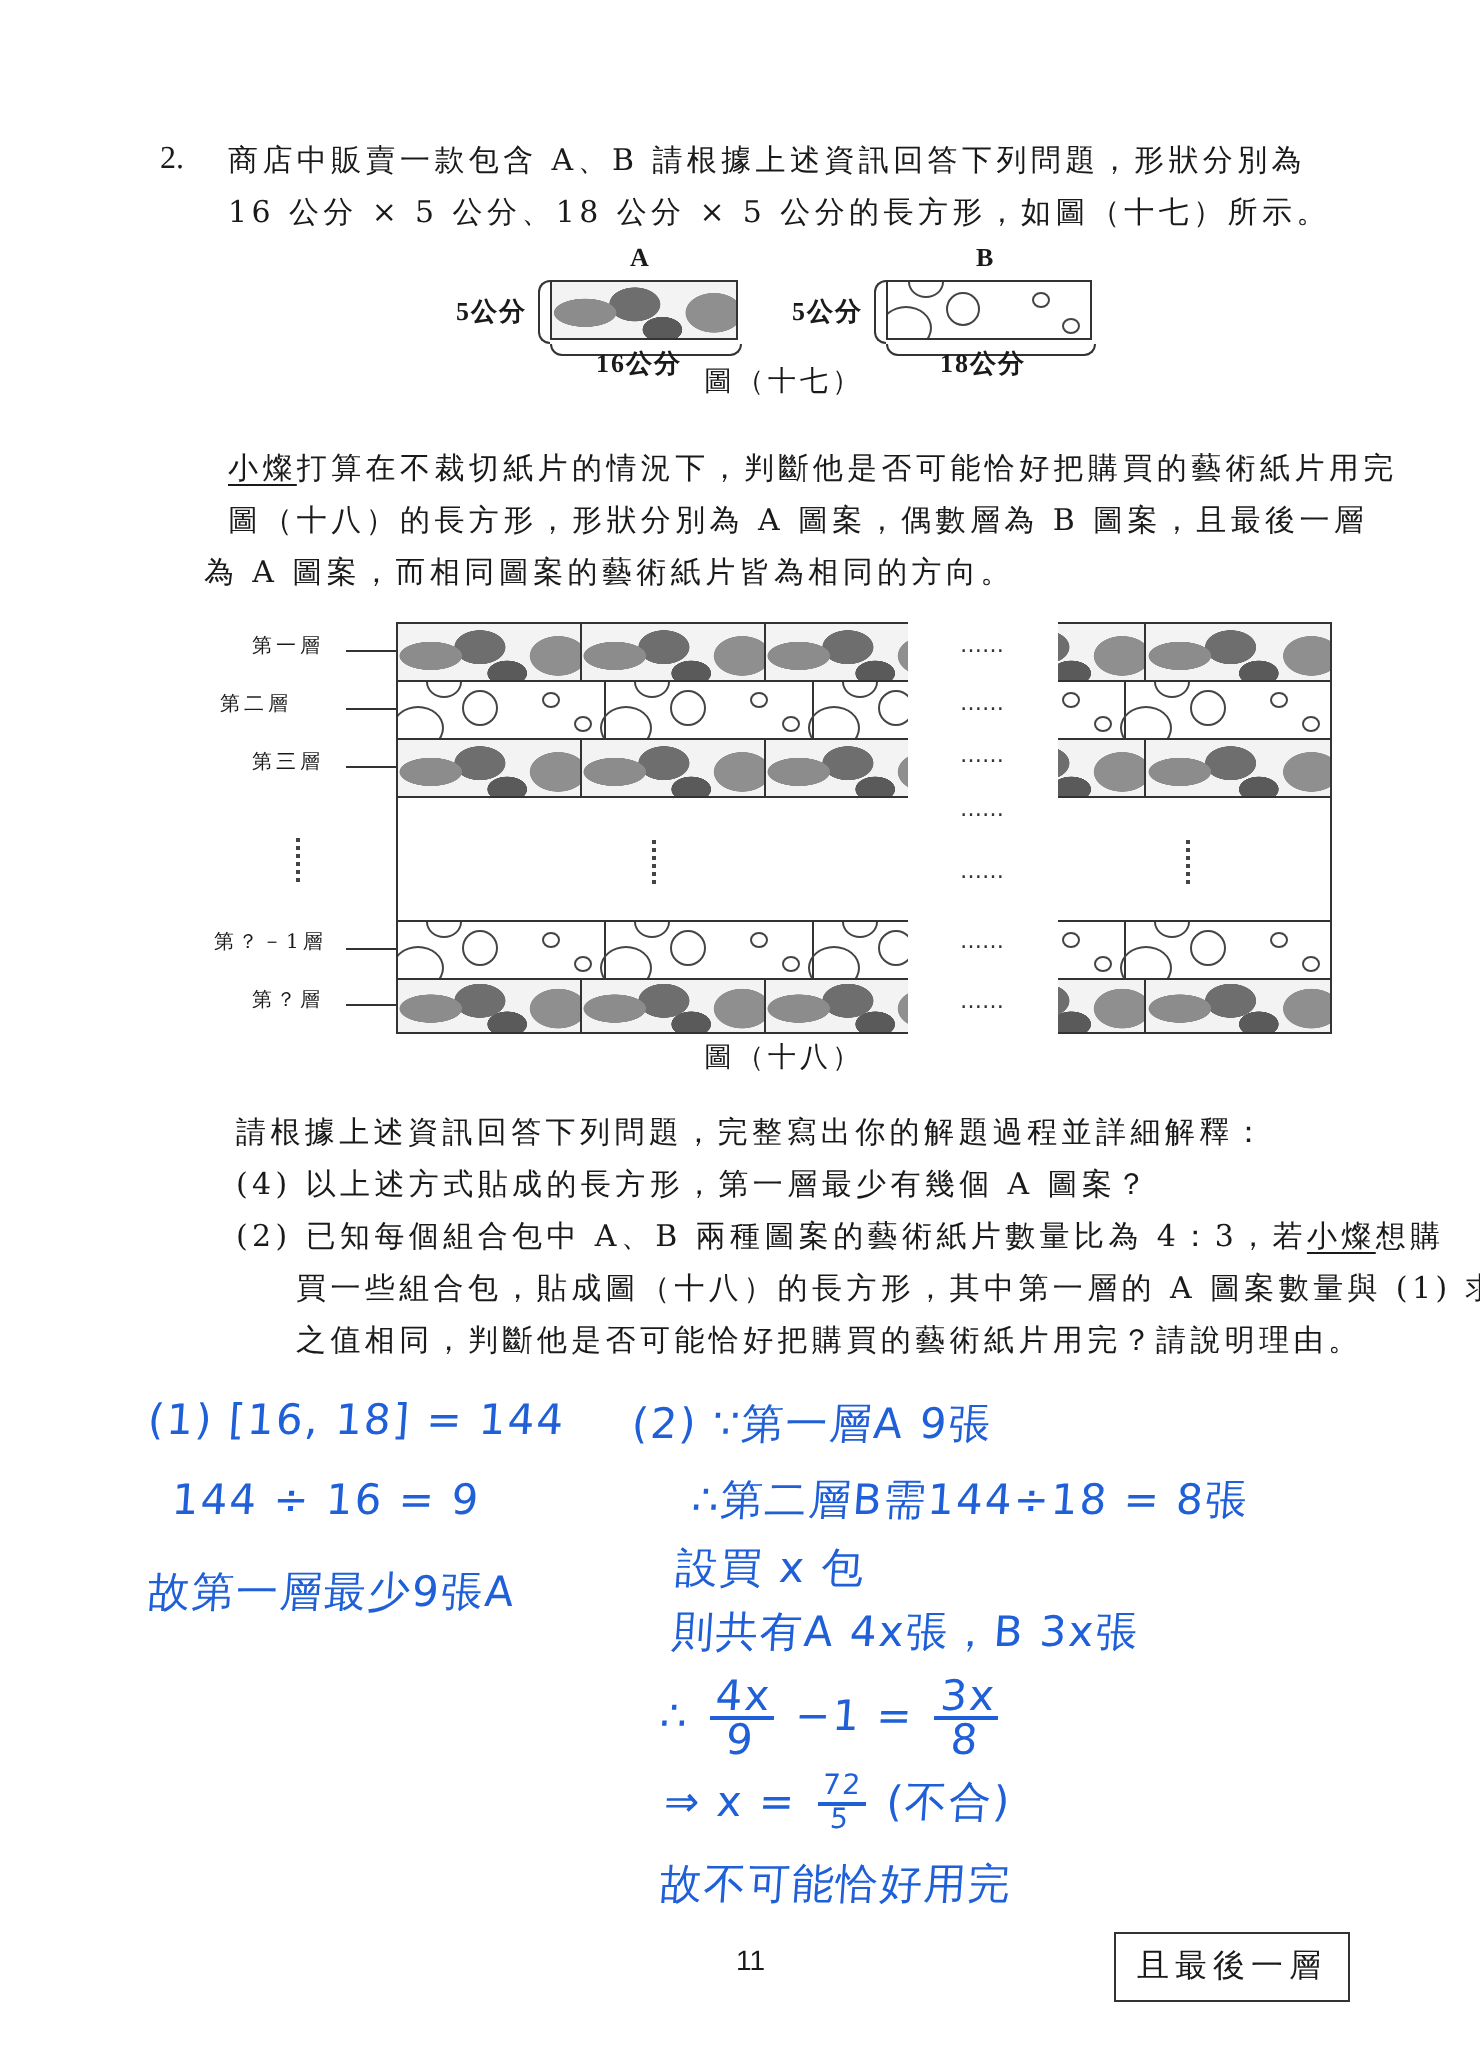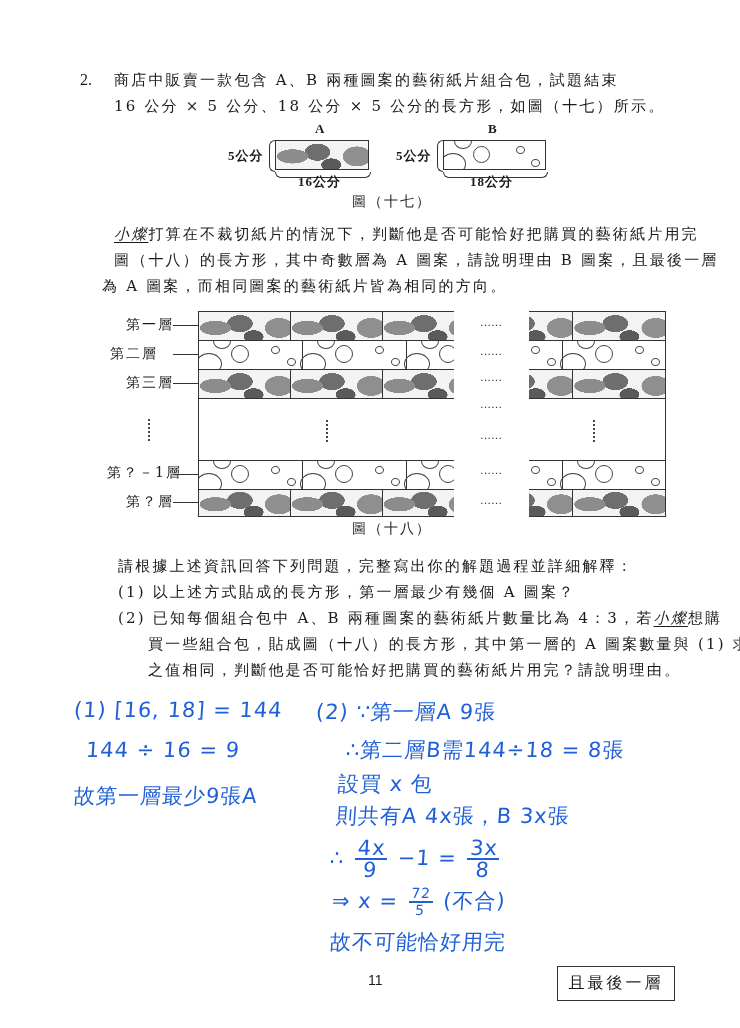--- a/index.html
+++ b/index.html
@@ -2,21 +2,21 @@
 <html><head>
 <meta charset="utf-8">
 <style>
   html, body { margin: 0; padding: 0; }
   body {
     width: 740px; height: 1028px; background: #ffffff; position: relative; overflow: hidden;
     font-family: "DejaVu Serif", "Liberation Serif", serif; color: #1a1a1a;
   }
   .line { position: absolute; font-size: 15px; letter-spacing: 2.2px; white-space: nowrap; line-height: 20px; }
   .qnum { position: absolute; left: 80px; top: 71px; font-size: 16px; font-family: "Liberation Serif", serif; }
-  .ul { text-decoration: underline; text-underline-offset: 3px; font-style: italic; }
+  .ul { text-decoration: underline; text-underline-offset: 3px; }
 
   
   .tile { position: absolute; border: 1.5px solid #333; box-sizing: border-box; overflow: hidden; background: #fff; }
   .tileA { background:
       radial-gradient(ellipse 22px 10px at 18% 55%, #8c8c8c 70%, transparent 72%),
       radial-gradient(ellipse 18px 12px at 45% 40%, #6e6e6e 70%, transparent 72%),
       radial-gradient(ellipse 14px 9px at 60% 85%, #5a5a5a 70%, transparent 72%),
       radial-gradient(ellipse 20px 14px at 88% 55%, #8f8f8f 70%, transparent 72%),
       #f3f3f3; }
   .circ { position: absolute; border: 1.3px solid #444; border-radius: 50%; box-sizing: border-box; }
@@ -26,37 +26,37 @@
   .caption { position: absolute; font-size: 14px; letter-spacing: 2px; white-space: nowrap; }
 
   
   .grid { position: absolute; left: 198px; top: 311px; width: 468px; height: 206px; border: 1.6px solid #333; box-sizing: border-box; }
   .row { position: absolute; left: 0; width: 100%; height: 29px; overflow: hidden; }
   .rowline { position: absolute; left: 0; width: 100%; height: 0; border-top: 1.6px solid #333; }
   .gt { position: absolute; top: 0; height: 29px; box-sizing: border-box; border-right: 1.6px solid #333; }
   .gap { position: absolute; left: 255px; width: 75px; top: -2px; height: 208px; background: #fff; }
   .dots-h { position: absolute; font-size: 11px; letter-spacing: 0px; color: #333; font-family: "DejaVu Sans", sans-serif; }
   .dots-v { position: absolute; width: 2px; height: 22px; border-left: 2px dotted #444; }
-  .rlabel { position: absolute; font-size: 14px; letter-spacing: 2px; white-space: nowrap; text-align: right; }
+  .rlabel { position: absolute; font-size: 10px; letter-spacing: 2px; white-space: nowrap; text-align: right; }
   .leader { position: absolute; height: 0; border-top: 1.3px solid #333; }
 
   
   .hw { position: absolute; color: #1f5fd8; font-family: "DejaVu Sans", sans-serif; font-size: 21px; white-space: nowrap; letter-spacing: 1px; transform: skewX(-4deg); }
   .frac { display: inline-block; vertical-align: middle; text-align: center; line-height: 20px; margin: 0 3px; }
   .frac span { display: block; }
   .frac .num { border-bottom: 2px solid #1f5fd8; padding: 0 2px; }
 
   .pagenum { position: absolute; left: 368px; top: 972px; font-family: "Liberation Sans", sans-serif; font-size: 14px; }
   .endbox { position: absolute; left: 557px; top: 966px; width: 118px; height: 35px; border: 1.5px solid #333; box-sizing: border-box; text-align: center; line-height: 32px; font-size: 16px; letter-spacing: 3px; }
 </style>
 </head>
 <body>
 
 <div class="qnum">2.</div>
-<div class="line" style="left:114px; top:70px;">商店中販賣一款包含 A、B 兩種圖案的藝術紙片組合包，試題結束</div>
+<div class="line" style="left:114px; top:70px;">商店中販賣一款包含 A、B 請根據上述資訊回答下列問題，形狀分別為</div>
 <div class="line" style="left:114px; top:96px;">16 公分 × 5 公分、18 公分 × 5 公分的長方形，如圖（十七）所示。</div>
 
 <div>
   <div class="fig-label" style="left:315px; top:121px;">A</div>
   <div class="fig-label" style="left:488px; top:121px;">B</div>
 
   <div class="fig-label" style="left:228px; top:147px;">5公分</div>
   <div class="brace-v" style="left:269px; top:140px; width:5px; height:30px;"></div>
   <div class="tile tileA" style="left:275px; top:140px; width:94px; height:30px;"></div>
   <div class="brace-h" style="left:275px; top:172px; width:94px; height:5px;"></div>
@@ -67,27 +67,27 @@
   <div class="tile" style="left:443px; top:140px; width:103px; height:30px;">
     <div class="circ" style="left:10px; top:-8px; width:18px; height:16px;"></div>
     <div class="circ" style="left:-4px; top:12px; width:26px; height:22px;"></div>
     <div class="circ" style="left:29px; top:5px; width:17px; height:17px;"></div>
     <div class="circ" style="left:72px; top:5px; width:9px; height:8px;"></div>
     <div class="circ" style="left:87px; top:18px; width:9px; height:8px;"></div>
   </div>
   <div class="brace-h" style="left:443px; top:172px; width:103px; height:5px;"></div>
   <div class="fig-label" style="left:470px; top:173px;">18公分</div>
 
-  <div class="caption" style="left:352px; top:193px;">圖（十七）</div>
+  <div class="caption" style="left:352px; top:182px;">圖（十七）</div>
 </div>
 
 <div class="line" style="left:114px; top:224px;">
   <span class="ul">小燦</span><span>打算在不裁切紙片的情況下，判斷他是否可能恰好把購買的藝術紙片用完</span>
 </div>
-<div class="line" style="left:114px; top:250px;">圖（十八）的長方形，其中奇數層為 A 圖案，請說明理由 B 圖案，且最後一層</div>
+<div class="line" style="left:114px; top:250px;">圖（十八）的長方形，形狀分別為 A 圖案，偶數層為 B 圖案，且最後一層</div>
 <div class="line" style="left:102px; top:276px;">為 A 圖案，而相同圖案的藝術紙片皆為相同的方向。</div>
 
 <div>
   <div class="rlabel" style="left:126px; top:316px;">第一層</div>
   <div class="rlabel" style="left:110px; top:345px;">第二層</div>
   <div class="rlabel" style="left:126px; top:374px;">第三層</div>
   <div class="dots-v" style="left:148px; top:419px;"></div>
   <div class="rlabel" style="left:107px; top:464px;">第？－1層</div>
   <div class="rlabel" style="left:126px; top:493px;">第？層</div>
 
@@ -206,21 +206,21 @@
       <div class="dots-h" style="left:26px; top:119px;">……</div>
       <div class="dots-h" style="left:26px; top:154px;">……</div>
       <div class="dots-h" style="left:26px; top:184px;">……</div>
     </div>
   </div>
 
   <div class="caption" style="left:352px; top:520px;">圖（十八）</div>
 </div>
 
 <div class="line" style="left:118px; top:556px;">請根據上述資訊回答下列問題，完整寫出你的解題過程並詳細解釋：</div>
-<div class="line" style="left:118px; top:582px;">(1) 以上述方式貼成的長方形，第一層最少有幾個 A 圖案？</div>
+<div class="line" style="left:118px; top:582px;">(4) 以上述方式貼成的長方形，第一層最少有幾個 A 圖案？</div>
 <div class="line" style="left:118px; top:608px;">
   <span>(2) 已知每個組合包中 A、B 兩種圖案的藝術紙片數量比為 4：3，若</span><span class="ul">小燦</span><span>想購</span>
 </div>
 <div class="line" style="left:148px; top:634px;">買一些組合包，貼成圖（十八）的長方形，其中第一層的 A 圖案數量與 (1) 求出</div>
 <div class="line" style="left:148px; top:660px;">之值相同，判斷他是否可能恰好把購買的藝術紙片用完？請說明理由。</div>
 
 <div>
   <div class="hw" style="left:74px; top:698px;">(1) [16, 18] = 144</div>
   <div class="hw" style="left:86px; top:738px;">144 ÷ 16 = 9</div>
   <div class="hw" style="left:74px; top:782px;">故第一層最少9張A</div>

